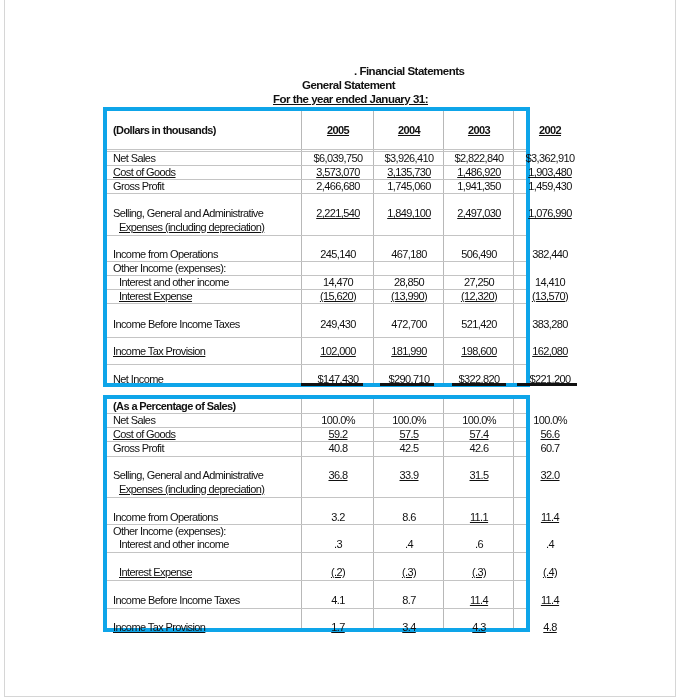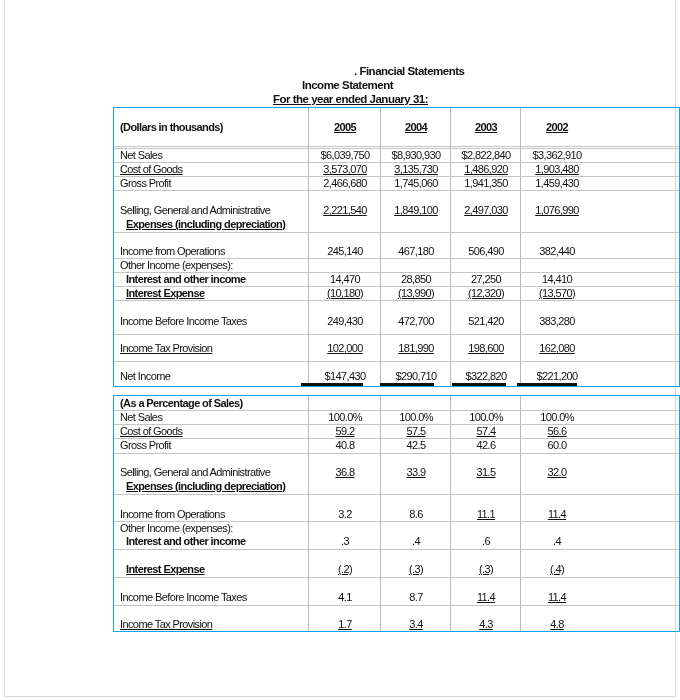--- a/index.html
+++ b/index.html
@@ -4,42 +4,42 @@
 <style>
   html, body { margin:0; padding:0; background:#ffffff; }
   body { width:680px; height:700px; position:relative; overflow:hidden;
          font-family:"Liberation Sans", sans-serif; color:#111; }
   .page { position:absolute; left:4px; top:0; width:672px; height:697px;
           border:1px solid #d6d6d6; border-top:none; box-sizing:border-box; background:#fff; }
   .title { position:absolute; font-size:11.5px; font-weight:bold; letter-spacing:-0.5px; white-space:nowrap; }
   .t1 { left:354px; top:65px; }
   .t2 { left:302px; top:79px; }
   .t3 { left:273px; top:93px; text-decoration:underline; }
-  .tbl { position:absolute; left:113px; width:567px; border:1px solid #0ea5e9; box-sizing:border-box; }
+  .tbl { position:absolute; left:103px; width:427px; border:4px solid #0ea5e9; box-sizing:border-box; }
   .hline { position:absolute; left:0; right:0; height:0; border-top:1px solid #c4c4c4; }
   .vline { position:absolute; top:0; bottom:0; width:0; border-left:1px solid #b8b8b8; }
   .lbl { position:absolute; left:6px; font-size:11px; letter-spacing:-0.6px; white-space:nowrap; line-height:13px; }
   .lbl.b { font-weight:bold; }
-  .lbl.ind { left:12px;font-weight:bold; }
+  .lbl.ind { left:12px; }
   .u { text-decoration:underline; }
   .val { position:absolute; font-size:11px; letter-spacing:-0.6px; white-space:nowrap; line-height:13px; text-align:center; }
   .c0 { left:195px; width:72px; }
   .c1 { left:267px; width:70px; }
   .c2 { left:337px; width:70px; }
   .c3 { left:407px; width:72px; }
   .yr { font-weight:bold; text-decoration:underline; }
   .dbl { position:absolute; height:3px; background:#111; }
 </style>
 </head>
 <body>
 
 <div class="page"></div>
 
 <div class="title t1">. Financial Statements</div>
-<div class="title t2">Income Statement</div>
+<div class="title t2">General Statement</div>
 <div class="title t3">For the year ended January 31:</div>
 
 <div class="tbl" style="top:107px;height:280px;">
   <div class="vline" style="left:194px"></div>
   <div class="vline" style="left:266px"></div>
   <div class="vline" style="left:336px"></div>
   <div class="vline" style="left:406px"></div>
 
   <div class="hline" style="top:38px"></div>
   <div class="hline" style="top:40px"></div>
@@ -56,21 +56,21 @@
 
   <div class="lbl b" style="top:13px">(Dollars in thousands)</div>
   <div class="val c0 yr" style="top:13px">2005</div>
   <div class="val c1 yr" style="top:13px">2004</div>
   <div class="val c2 yr" style="top:13px">2003</div>
   <div class="val c3 yr" style="top:13px">2002</div>
 
   <div>
     <div class="lbl" style="top:41px">Net Sales</div>
     <div class="val c0" style="top:41px">$6,039,750</div>
-    <div class="val c1" style="top:41px">$8,930,930</div>
+    <div class="val c1" style="top:41px">$3,926,410</div>
     <div class="val c2" style="top:41px">$2,822,840</div>
     <div class="val c3" style="top:41px">$3,362,910</div>
   </div>
 
   <div>
     <div class="lbl u" style="top:55px">Cost of Goods</div>
     <div class="val c0 u" style="top:55px">3,573,070</div>
     <div class="val c1 u" style="top:55px">3,135,730</div>
     <div class="val c2 u" style="top:55px">1,486,920</div>
     <div class="val c3 u" style="top:55px">1,903,480</div>
@@ -106,21 +106,21 @@
   <div>
     <div class="lbl ind" style="top:165px">Interest and other income</div>
     <div class="val c0" style="top:165px">14,470</div>
     <div class="val c1" style="top:165px">28,850</div>
     <div class="val c2" style="top:165px">27,250</div>
     <div class="val c3" style="top:165px">14,410</div>
   </div>
 
   <div>
     <div class="lbl ind u" style="top:179px">Interest Expense</div>
-    <div class="val c0 u" style="top:179px">(10,180)</div>
+    <div class="val c0 u" style="top:179px">(15,620)</div>
     <div class="val c1 u" style="top:179px">(13,990)</div>
     <div class="val c2 u" style="top:179px">(12,320)</div>
     <div class="val c3 u" style="top:179px">(13,570)</div>
   </div>
 
   <div>
     <div class="lbl" style="top:207px">Income Before Income Taxes</div>
     <div class="val c0" style="top:207px">249,430</div>
     <div class="val c1" style="top:207px">472,700</div>
     <div class="val c2" style="top:207px">521,420</div>
@@ -179,21 +179,21 @@
     <div class="val c0 u" style="top:29px">59.2</div>
     <div class="val c1 u" style="top:29px">57.5</div>
     <div class="val c2 u" style="top:29px">57.4</div>
     <div class="val c3 u" style="top:29px">56.6</div>
   </div>
   <div>
     <div class="lbl" style="top:43px">Gross Profit</div>
     <div class="val c0" style="top:43px">40.8</div>
     <div class="val c1" style="top:43px">42.5</div>
     <div class="val c2" style="top:43px">42.6</div>
-    <div class="val c3" style="top:43px">60.0</div>
+    <div class="val c3" style="top:43px">60.7</div>
   </div>
   <div>
     <div class="lbl" style="top:70px">Selling, General and Administrative</div>
     <div class="lbl ind u" style="top:84px">Expenses (including depreciation)</div>
     <div class="val c0 u" style="top:70px">36.8</div>
     <div class="val c1 u" style="top:70px">33.9</div>
     <div class="val c2 u" style="top:70px">31.5</div>
     <div class="val c3 u" style="top:70px">32.0</div>
   </div>
   <div>

